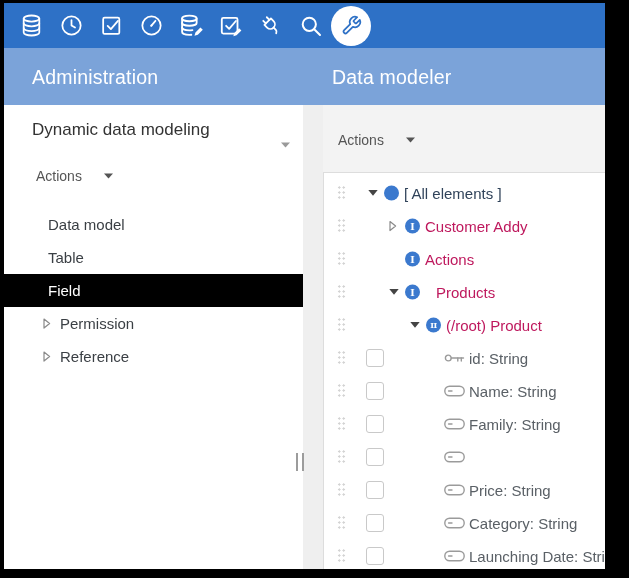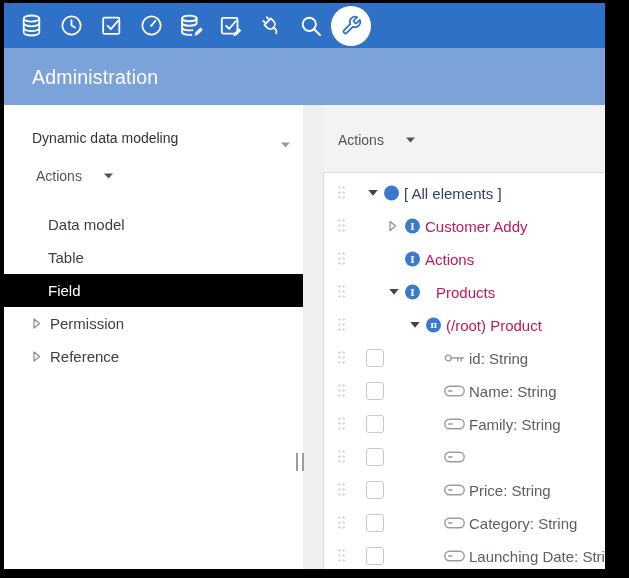--- a/index.html
+++ b/index.html
@@ -22,30 +22,30 @@
            font-size:19.5px;letter-spacing:.2px;white-space:nowrap}
   .h-left{left:28px}.h-right{left:328px}
 
   
   .body{flex:1;display:flex;position:relative;min-height:0}
   .panel-left{width:299px;background:#fff;position:relative;flex:none}
   .gap{width:20px;background:#efefef;flex:none}
   .panel-right{flex:1;background:#f3f3f3;position:relative;min-width:0}
 
   
-  .pl-title{position:absolute;top:25px;left:28px;font-size:14px;color:#333;white-space:nowrap}
+  .pl-title{position:absolute;top:15px;left:28px;font-size:17px;color:#333;white-space:nowrap}
   .pl-title-caret{position:absolute;top:29px;left:277px;cursor:pointer}
   .actions{position:absolute;font-size:14px;color:#555;display:flex;align-items:center;
            gap:22px;cursor:pointer}
   .pl-actions{top:63px;left:32px}
   .pr-actions{top:27px;left:15px}
   .menu{position:absolute;top:103px;left:0;right:0}
   .menu-row{height:33px;display:flex;align-items:center;font-size:15px;color:#3a3f44;cursor:pointer}
   .menu-row .lbl{margin-left:44px;white-space:nowrap}
-  .menu-row.group{padding-left:29px}
+  .menu-row.group{padding-left:39px}
   .menu-row.group .lbl{margin-left:9px}
   .menu-row.selected{background:#000000;color:#fff}
 
   .splitter{position:absolute;left:292px;top:348px;width:4px;height:18px;
             border-left:2px solid #9c9c9c;border-right:2px solid #9c9c9c;cursor:col-resize}
 
   
   .tree{position:absolute;top:67px;left:0;right:0;bottom:0;background:#fff;
         border-top:1px solid #ddd;border-left:1px solid #ddd;padding-top:3px;overflow:hidden}
   .tree-row{position:relative;height:33px}
@@ -151,20 +151,21 @@
         <span>
           <svg width="21" height="21" viewBox="0 0 24 24" fill="none" stroke="#2e71c6" stroke-width="2" stroke-linecap="round" stroke-linejoin="round">
             <path d="M14.7 6.3a1 1 0 0 0 0 1.4l1.6 1.6a1 1 0 0 0 1.4 0l3.77-3.77a6 6 0 0 1-7.94 7.94l-6.91 6.91a2.12 2.12 0 0 1-3-3l6.91-6.91a6 6 0 0 1 7.94-7.94l-3.76 3.76z"></path>
           </svg>
         </span>
       </button>
     </div>
 
   <div class="hdr">
     <span class="h-label h-left">Administration</span>
+    <span class="h-label h-right">Data modeler</span>
   </div>
 
   <div class="body">
 
     <div class="panel-left">
       <div class="pl-title">Dynamic data modeling</div>
       <span class="pl-title-caret">
         <svg width="9" height="6">
             <polygon points="0,0.5 9,0.5 4.5,5.5" fill="#9a9a9a"></polygon>
           </svg>

